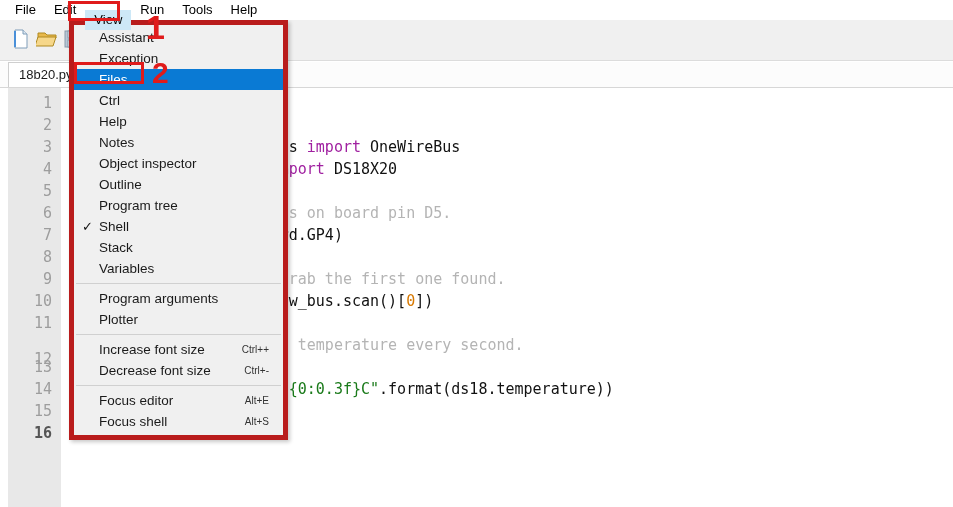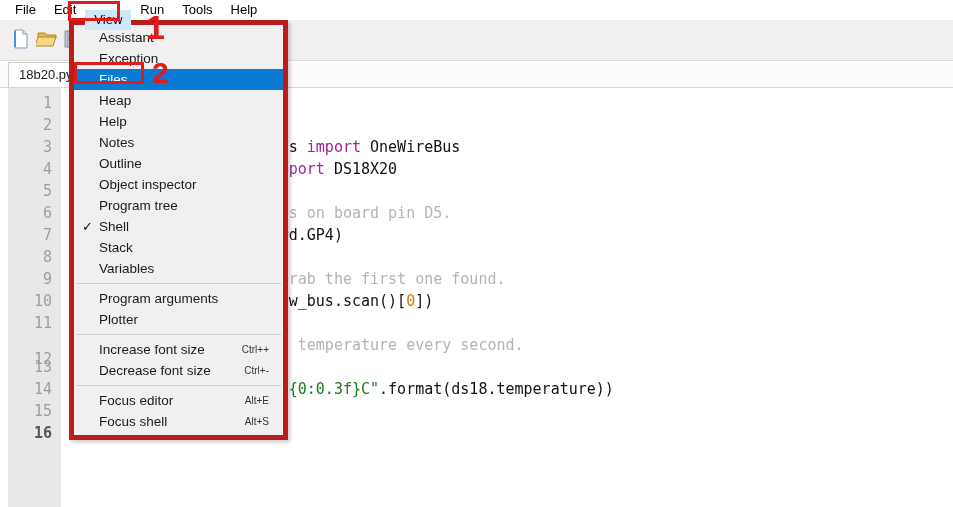--- a/index.html
+++ b/index.html
@@ -284,33 +284,33 @@
   <div class="mi">
     <span>Assistant</span>
   </div>
   <div class="mi">
     <span>Exception</span>
   </div>
   <div class="mi sel">
     <span>Files</span>
   </div>
   <div class="mi">
-    <span>Heap</span>
+    <span>Ctrl</span>
   </div>
   <div class="mi">
     <span>Help</span>
   </div>
   <div class="mi">
     <span>Notes</span>
   </div>
   <div class="mi">
+    <span>Object inspector</span>
+  </div>
+  <div class="mi">
     <span>Outline</span>
-  </div>
-  <div class="mi">
-    <span>Object inspector</span>
   </div>
   <div class="mi">
     <span>Program tree</span>
   </div>
   <div class="mi">
     <span class="check">✓</span>
     <span>Shell</span>
   </div>
   <div class="mi">
     <span>Stack</span>

